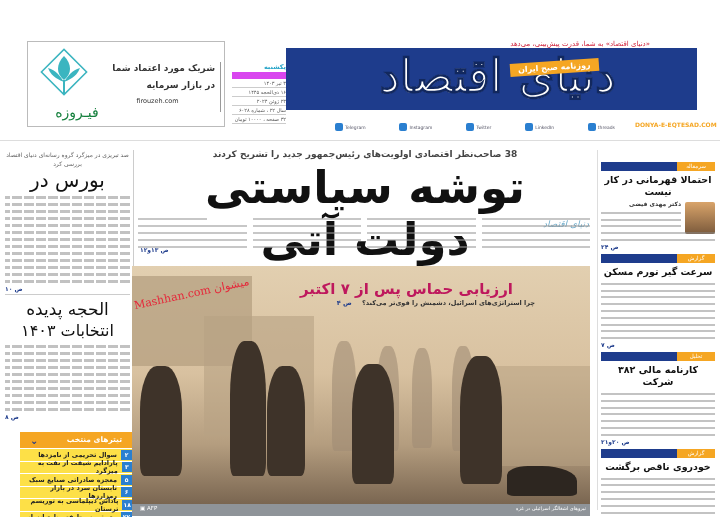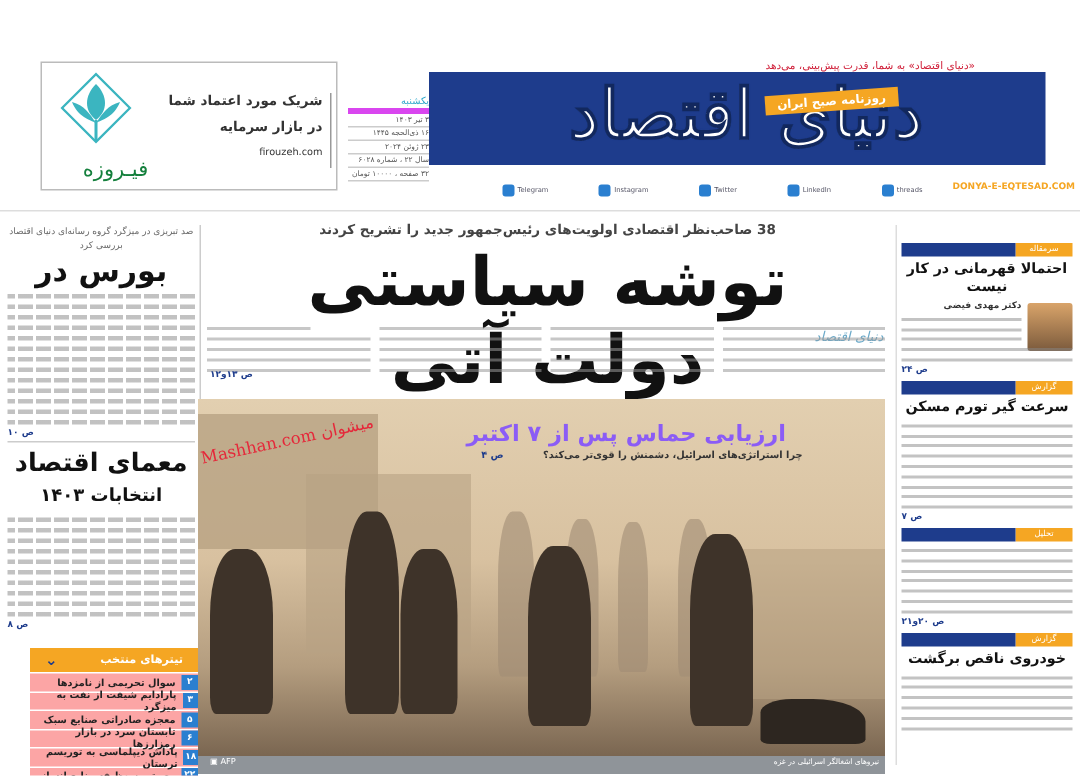--- a/index.html
+++ b/index.html
@@ -5,70 +5,70 @@
   * { box-sizing: border-box; margin: 0; padding: 0; }
   body { width: 720px; height: 517px; background: #ffffff; font-family: "DejaVu Sans", sans-serif; position: relative; overflow: hidden; direction: rtl; color: #222; }
   .abs { position: absolute; }
 
   
   #masthead-band { left: 286px; top: 48px; width: 411px; height: 62px; background: #1e3c8c; }
   #masthead-title { left: 300px; top: 36px; width: 395px; height: 80px; font-family: "DejaVu Serif", serif; font-weight: bold; font-size: 46px; color: #fff; text-align: center; line-height: 80px; letter-spacing: -1px; text-shadow: 0 0 1px #1e3c8c; -webkit-text-stroke: 1px #12285e; }
   #slogan { left: 470px; top: 40px; width: 180px; font-size: 7px; color: #d0203a; text-align: right; }
   #daily-badge { left: 510px; top: 61px; background: #f5a623; color: #fff; font-size: 8px; font-weight: bold; padding: 2px 8px; transform: rotate(-4deg); }
   #date-box { left: 232px; top: 62px; width: 54px; font-size: 5px; color: #555; text-align: right; }
-  #date-box .day { color: #2aa6c9; font-size: 6.5px; font-weight: normal; border-bottom: 4px solid #d946ef; }
+  #date-box .day { color: #2aa6c9; font-size: 6.5px; font-weight: bold; border-bottom: 7px solid #d946ef; }
   #date-box div { border-bottom: 1px solid #ccc; padding: 1px 0; white-space: nowrap; }
   #socials { left: 335px; top: 120px; width: 280px; height: 14px; display: flex; flex-direction: row-reverse; justify-content: space-between; align-items: center; direction: ltr; }
   .soc { display: flex; align-items: center; gap: 2px; font-size: 4.5px; color: #556; }
   .soc .ic { width: 8px; height: 8px; border-radius: 2px; background: #2a7fd0; display: inline-block; }
   #website { left: 635px; top: 121px; font-size: 6px; color: #f5a623; direction: ltr; font-weight: bold; }
   #top-rule { left: 0; top: 140px; width: 720px; height: 1px; background: #ddd; }
 
   
   #ad-box { left: 27px; top: 41px; width: 198px; height: 86px; border: 1px solid #bbb; background: #fff; }
   #ad-logo { left: 34px; top: 48px; width: 60px; height: 58px; }
   #ad-brand { left: 44px; top: 104px; width: 66px; text-align: center; font-size: 14px; color: #15803d; font-family: Liberation Sans, sans-serif; }
   #ad-line1 { left: 100px; top: 63px; width: 115px; font-size: 9px; font-weight: bold; color: #333; text-align: right; }
   #ad-line2 { left: 100px; top: 80px; width: 115px; font-size: 9px; font-weight: bold; color: #333; text-align: right; }
-  #ad-url { left: 100px; top: 97px; width: 115px; font-size: 6.5px; color: #333; text-align: right; direction: ltr; }
+  #ad-url { left: 100px; top: 97px; width: 115px; font-size: 6.5px; color: #333; text-align: center; direction: ltr; }
   #ad-divider { left: 220px; top: 62px; width: 1px; height: 50px; background: #999; }
 
   
   #left-col { left: 5px; top: 150px; width: 125px; }
   .kicker-small { font-size: 6px; color: #666; text-align: center; line-height: 9px; }
-  .left-head { font-size: 20px; font-weight: bold; color: #111; text-align: center; line-height: 24px; font-family: "DejaVu Sans", sans-serif; letter-spacing: -1px; }
+  .left-head { font-size: 20px; font-weight: normal; color: #111; text-align: center; line-height: 24px; font-family: "DejaVu Sans", sans-serif; letter-spacing: -1px; }
   .body-lines { margin-top: 3px; }
   .body-lines div { height: 8px; border-bottom: 0; margin-bottom: 2px; background: repeating-linear-gradient(to left, #777 0 10px, transparent 10px 12px); opacity: 0.45; height: 3px; margin-top: 4px; }
   .pageref { font-size: 6px; color: #1e3c8c; font-weight: bold; text-align: left; }
   #col-sep-left { left: 133px; top: 150px; width: 1px; height: 140px; background: #ccc; }
 
   
   #picks { left: 20px; top: 432px; width: 112px; }
   #picks-head { background: #f5a623; color: #fff; font-size: 7.5px; font-weight: bold; height: 16px; line-height: 16px; padding-right: 10px; position: relative; }
   #picks-head .chev { position: absolute; left: 10px; top: 1px; color: #1e3c8c; font-size: 10px; }
-  .pick { display: flex; align-items: center; height: 11.5px; background: #fca5a5; margin-top: 1px; font-size: 6.5px; font-weight: bold; color: #222; }
+  .pick { display: flex; align-items: center; height: 11.5px; background: #fde047; margin-top: 1px; font-size: 6.5px; font-weight: bold; color: #222; }
   .pick .num { width: 11px; height: 10px; background: #2a7fd0; color: #fff; font-size: 6px; text-align: center; line-height: 10px; margin-left: 4px; }
 
   
   #subhead { left: 170px; top: 149px; width: 390px; font-size: 9px; color: #444; text-align: center; font-weight: bold; }
   #main-head { left: 140px; top: 162px; width: 450px; font-size: 45px; font-weight: bold; color: #111; text-align: center; letter-spacing: -2px; line-height: 52px; }
   #main-body { left: 138px; top: 213px; width: 452px; height: 40px; display: flex; gap: 6px; }
   .mcol { flex: 1; }
   .mcol div { height: 2.5px; background: #999; margin-top: 4.5px; opacity: .55; }
   #donya-sig { left: 543px; top: 219px; font-size: 9px; color: #6aa9c9; font-style: italic; font-family: "DejaVu Serif", serif; }
 
   
   #photo { left: 132px; top: 266px; width: 458px; height: 238px; background: linear-gradient(180deg, #e2cfb0 0%, #d8c1a0 45%, #b49d7f 75%, #7a6651 100%); overflow: hidden; }
   #photo .wall { position: absolute; background: #b8a283; opacity: .8; }
   .soldier { position: absolute; background: #3e3329; border-radius: 40% 40% 10% 10%; }
   .ghost { position: absolute; background: #a08c74; border-radius: 40% 40% 10% 10%; opacity: .6; }
   #photo-caption-bar { left: 132px; top: 504px; width: 458px; height: 12px; background: #8f9499; }
   #photo-credit { left: 140px; top: 505px; font-size: 5.5px; color: #fff; direction: ltr; }
   #photo-caption { left: 420px; top: 505px; width: 166px; font-size: 5px; color: #fff; text-align: right; }
-  #photo-headline { left: 300px; top: 280px; width: 235px; font-size: 15px; font-weight: bold; color: #8b5cf6; text-align: center; }
+  #photo-headline { left: 300px; top: 280px; width: 235px; font-size: 15px; font-weight: bold; color: #be185d; text-align: left; }
   #photo-sub { left: 280px; top: 299px; width: 255px; font-size: 6.5px; color: #333; text-align: right; font-weight: bold; }
   #watermark { left: 133px; top: 288px; font-size: 11px; color: #e5283a; font-family: "DejaVu Serif", serif; transform: rotate(-12deg); line-height: 12px; }
 
   
   #col-sep-right { left: 597px; top: 150px; width: 1px; height: 360px; background: #ddd; }
   #right-col { left: 601px; top: 158px; width: 114px; }
   .sec-bar { display: flex; height: 9px; margin-top: 4px; }
   .sec-bar .lab { background: #f5a623; color: #fff; font-size: 5.5px; width: 38px; text-align: center; line-height: 9px; }
   .sec-bar .blue { flex: 1; background: #1e3c8c; }
   .r-head { font-size: 9.5px; font-weight: bold; color: #111; text-align: center; margin: 3px 0 2px; line-height: 12px; }
@@ -144,22 +144,22 @@
       <div></div>
       <div></div>
       <div></div>
       <div></div>
       <div></div>
       <div></div>
       <div></div>
   </div>
   <div class="pageref">ص ۱۰</div>
   <div style="height:1px;background:#ccc;margin:2px 0 4px;"></div>
-  <div class="left-head" style="font-size:17px;line-height:21px;">معمای اقتصاد</div>
-  <div class="left-head" style="font-size:12px;line-height:21px;">انتخابات ۱۴۰۳</div>
+  <div class="left-head" style="font-size:17px;line-height:21px;">الحجه پدیده</div>
+  <div class="left-head" style="font-size:16px;line-height:21px;">انتخابات ۱۴۰۳</div>
   <div class="body-lines">
     <div></div>
       <div></div>
       <div></div>
       <div></div>
       <div></div>
       <div></div>
       <div></div>
       <div></div>
       <div></div>
@@ -247,21 +247,21 @@
   <div class="soldier" style="left:8px;top:100px;width:42px;height:110px;"></div>
   <div class="soldier" style="left:98px;top:75px;width:36px;height:135px;"></div>
   <div class="soldier" style="left:135px;top:100px;width:38px;height:110px;"></div>
   <div class="soldier" style="left:220px;top:98px;width:42px;height:120px;"></div>
   <div class="soldier" style="left:328px;top:90px;width:42px;height:128px;"></div>
   <div class="soldier" style="left:375px;top:200px;width:70px;height:30px;border-radius:30% 50% 10% 10%;background:#2d2620;"></div>
 </div>
 <div class="abs" id="photo-headline">ارزیابی حماس پس از ۷ اکتبر</div>
 <div class="abs" id="photo-sub">
   <span>چرا استراتژی‌های اسرائیل، دشمنش را قوی‌تر می‌کند؟</span>
-  <span style="margin-right:24px;color:#1e3c8c">ص ۴</span>
+  <span style="margin-right:8px;color:#1e3c8c">ص ۴</span>
 </div>
 <div class="abs" id="watermark">میشوان Mashhan.com</div>
 <div class="abs" id="photo-caption-bar"></div>
 <div class="abs" id="photo-credit"><span>▣</span> <span>AFP</span></div>
 <div class="abs" id="photo-caption">نیروهای اشغالگر اسرائیلی در غزه</div>
 
 <div class="abs" id="col-sep-right"></div>
 <div class="abs" id="right-col">
   <div class="sec-bar">
       <span class="lab">سرمقاله</span>
@@ -294,20 +294,21 @@
       <div></div>
       <div></div>
       <div></div>
     </div>
   <div class="r-ref">ص ۷</div>
 
   <div class="sec-bar">
       <span class="lab">تحلیل</span>
       <span class="blue"></span>
     </div>
+  <div class="r-head">کارنامه مالی ۳۸۲ شرکت</div>
   <div class="r-lines">
       <div></div>
       <div></div>
       <div></div>
       <div></div>
       <div></div>
       <div></div>
       <div></div>
     </div>
   <div class="r-ref">ص ۲۰و۲۱</div>

